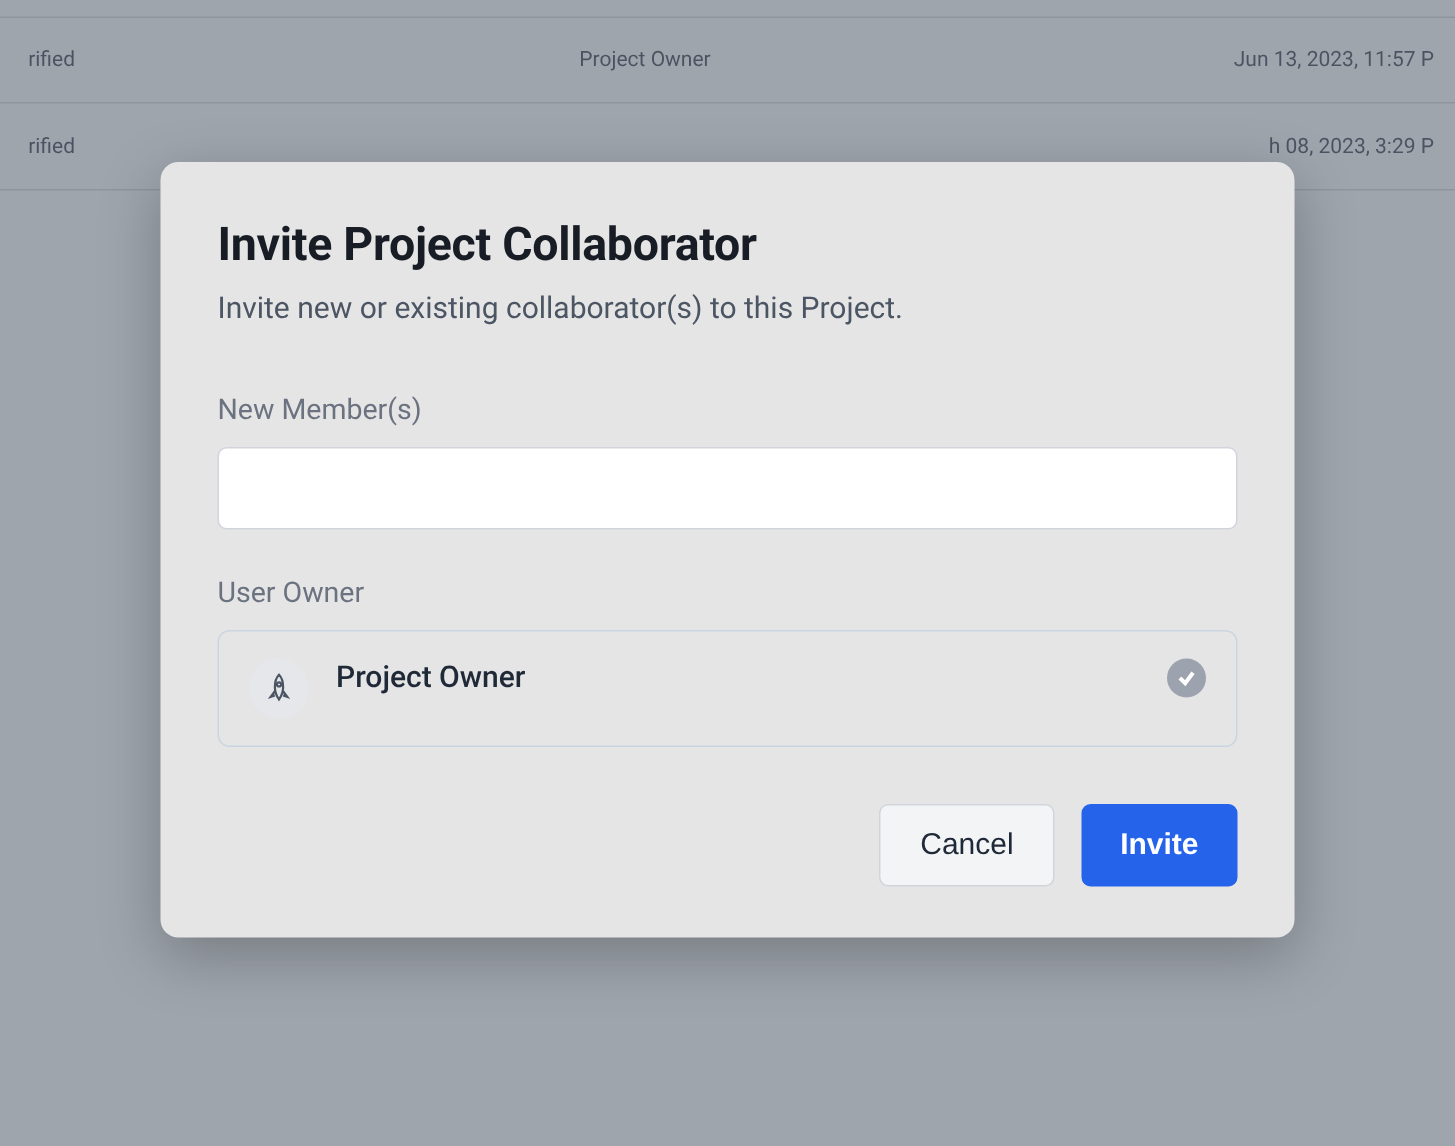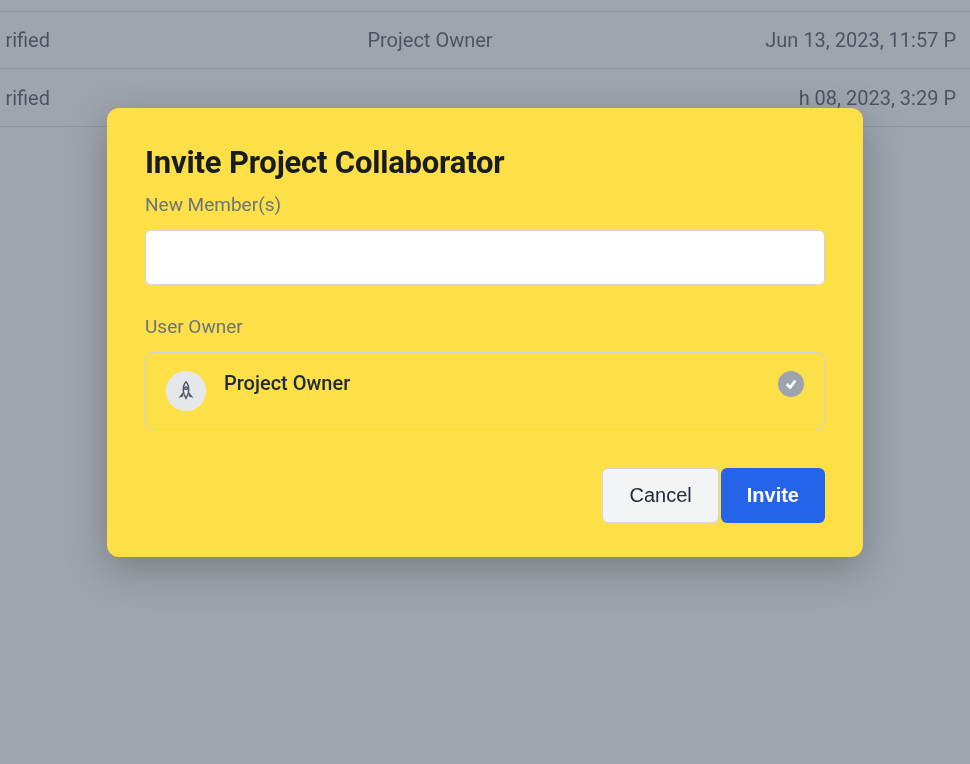--- a/index.html
+++ b/index.html
@@ -21,21 +21,21 @@
       top: 0;
       left: 0;
       right: 0;
     }
     .bg-row {
       display: flex;
       align-items: center;
       height: 58px;
       border-bottom: 1px solid #d1d5da;
       padding: 0 0;
-      font-size: 20px;
+      font-size: 14px;
       color: #1f2937;
     }
     .bg-row.first {
       border-top: 1px solid #d1d5da;
       margin-top: 11px;
     }
     .bg-col-status {
       flex: 0 0 170px;
       padding-left: 0;
       text-align: right;
@@ -58,21 +58,21 @@
       inset: 0;
       background: rgba(100, 110, 122, 0.62);
       display: flex;
       align-items: flex-start;
       justify-content: center;
     }
     
     .modal {
       margin-top: 108px;
       width: 756px;
-      background: #fde047;
+      background: #e5e5e5;
       border-radius: 12px;
       box-shadow: 0 12px 40px rgba(0,0,0,0.25);
       padding: 36px 38px 34px 38px;
     }
     .modal-title {
       font-size: 31px;
       font-weight: 700;
       color: #181c25;
       letter-spacing: -0.2px;
       margin-bottom: 12px;
@@ -175,20 +175,21 @@
     }
     .btn-cancel {
       background: #f3f4f6;
       color: #1f2937;
       border: 1px solid #d1d5db;
     }
     .btn-invite {
       background: #2563eb;
       color: #fff;
       font-weight: 600;
+      margin-left: 16px;
     }
   </style>
 </head>
 <body>
 
 <div class="bg-table">
   <div class="bg-row first">
     <div class="bg-col-status">rified</div>
     <div class="bg-col-role">Project Owner</div>
     <div class="bg-col-date">Jun 13, 2023, 11:57 P</div>
@@ -196,20 +197,21 @@
   <div class="bg-row">
     <div class="bg-col-status">rified</div>
     <div class="bg-col-role"></div>
     <div class="bg-col-date">h 08, 2023, 3:29 P</div>
   </div>
 </div>
 
 <div class="overlay">
   <div class="modal">
     <h1 class="modal-title">Invite Project Collaborator</h1>
+    <p class="modal-subtitle">Invite new or existing collaborator(s) to this Project.</p>
 
     <label class="field-label">New Member(s)</label>
     <input type="text" class="text-input" value="" style="">
 
     <label class="field-label">User Owner</label>
     <div class="role-card">
       <div class="role-icon">
         <svg viewBox="0 0 24 24">
           <path d="M12 2 C14 4 15 7 15 11 C15 14 14 17 12 20 C10 17 9 14 9 11 C9 7 10 4 12 2 Z"></path>
           <circle cx="12" cy="9" r="1.5"></circle>

